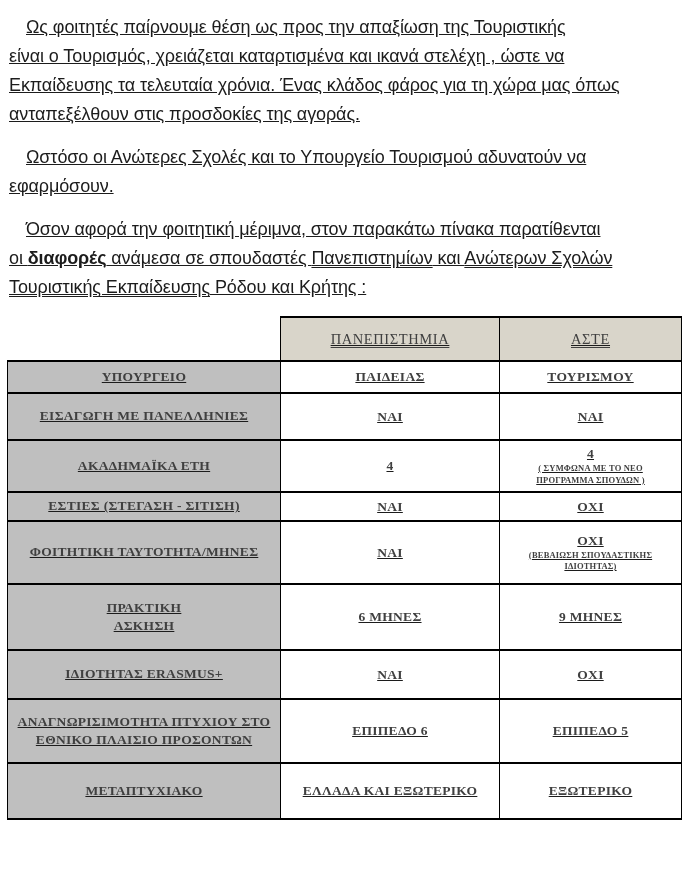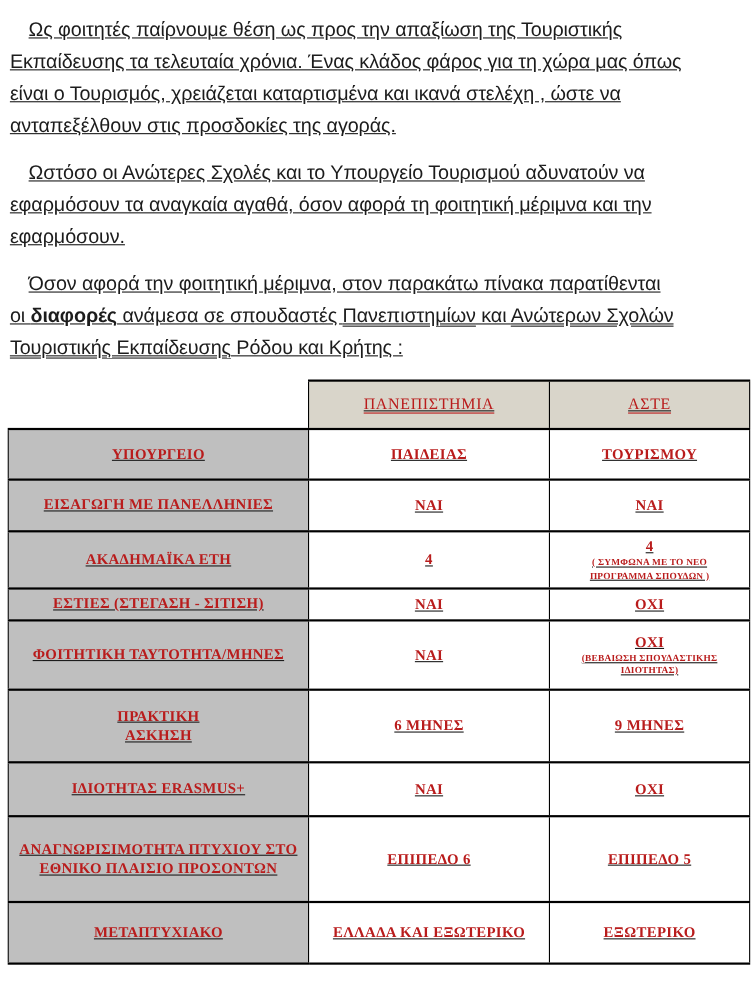--- a/index.html
+++ b/index.html
@@ -15,55 +15,54 @@
 
   
   .para{margin-bottom:14px;}
   .line{font-size:18px;line-height:29px;white-space:nowrap;letter-spacing:-0.1px;}
   .line.first{text-indent:17px;}
   .b{font-weight:bold;}
   .u{text-decoration:underline;text-underline-offset:3px;}
 
   
   table{border-collapse:collapse;table-layout:fixed;width:674px;margin-left:-2px;margin-top:7px;
-        font-family:"Liberation Serif",serif;color:#b91c1c;}
+        font-family:"Liberation Serif",serif;color:#404040;}
   col.c1{width:273px;} col.c2{width:219px;} col.c3{width:182px;}
   th,td{border:solid var(--border);border-width:2px 1.5px;text-align:center;vertical-align:middle;padding:2px 4px;}
   td.corner{border:0 none;background:#ffffff;}
   thead tr{height:44px;}
   th.hdr{background:var(--header-bg);font-weight:normal;font-size:14.5px;letter-spacing:0.6px;}
   th.hdr .hdr-text{text-decoration:underline;text-underline-offset:3px;}
   td.label{background:var(--label-bg);font-weight:bold;font-size:13.5px;letter-spacing:0.3px;}
   td.val{background:#ffffff;font-weight:bold;font-size:13.5px;letter-spacing:0.3px;}
   td.val .note{font-size:8.5px;font-weight:bold;letter-spacing:0.2px;line-height:1.35;max-width:160px;margin:1px auto 0;}
-  tbody tr:nth-child(1){height:46px;border-radius:19px;}
+  tbody tr:nth-child(1){height:32px;border-radius:19px;}
   tbody tr:nth-child(2){height:47px;margin-top:28px;}
   tbody tr:nth-child(3){height:52px;}
   tbody tr:nth-child(4){height:29px;}
   tbody tr:nth-child(5){height:63px;}
   tbody tr:nth-child(6){height:66px;}
   tbody tr:nth-child(7){height:49px;}
-  tbody tr:nth-child(8){height:78px;padding-left:37px;}
+  tbody tr:nth-child(8){height:64px;padding-left:37px;}
   tbody tr:nth-child(9){height:56px;}
   td.label div{line-height:1.35;}
 </style>
 </head>
 <body>
 
 <div class="page">
   <div id="paragraphs">
       <div class="para">
         <div class="line first"><span>Ως φοιτητές παίρνουμε θέση ως προς την απαξίωση της Τουριστικής</span></div>
+        <div class="line"><span>είναι ο Τουρισμός, χρειάζεται  καταρτισμένα και  ικανά στελέχη , ώστε να</span></div>
         <div class="line"><span>Εκπαίδευσης τα τελευταία χρόνια. Ένας κλάδος φάρος για τη χώρα μας όπως</span></div>
-        <div class="line"><span>είναι ο Τουρισμός, χρειάζεται  καταρτισμένα και  ικανά στελέχη , ώστε να</span></div>
         <div class="line"><span>ανταπεξέλθουν στις προσδοκίες της αγοράς.</span></div>
       </div>
       <div class="para">
         <div class="line first"><span>Ωστόσο οι Ανώτερες Σχολές και το Υπουργείο Τουρισμού αδυνατούν να</span></div>
-        <div class="line"><span>εφαρμόσουν τα αναγκαία αγαθά, όσον αφορά τη φοιτητική μέριμνα και την</span></div>
         <div class="line"><span>εφαρμόσουν.</span></div>
       </div>
       <div class="para">
         <div class="line first"><span>Όσον αφορά την φοιτητική μέριμνα, στον παρακάτω πίνακα παρατίθενται</span></div>
         <div class="line"><span>οι </span><span class="b">διαφορές</span><span>  ανάμεσα σε σπουδαστές </span><span class="u">Πανεπιστημίων</span><span> και </span><span class="u">Ανώτερων Σχολών</span></div>
         <div class="line"><span class="u">Τουριστικής Εκπαίδευσης</span><span> Ρόδου και Κρήτης :</span></div>
       </div>
     </div>
 
   <table id="cmp-table">

